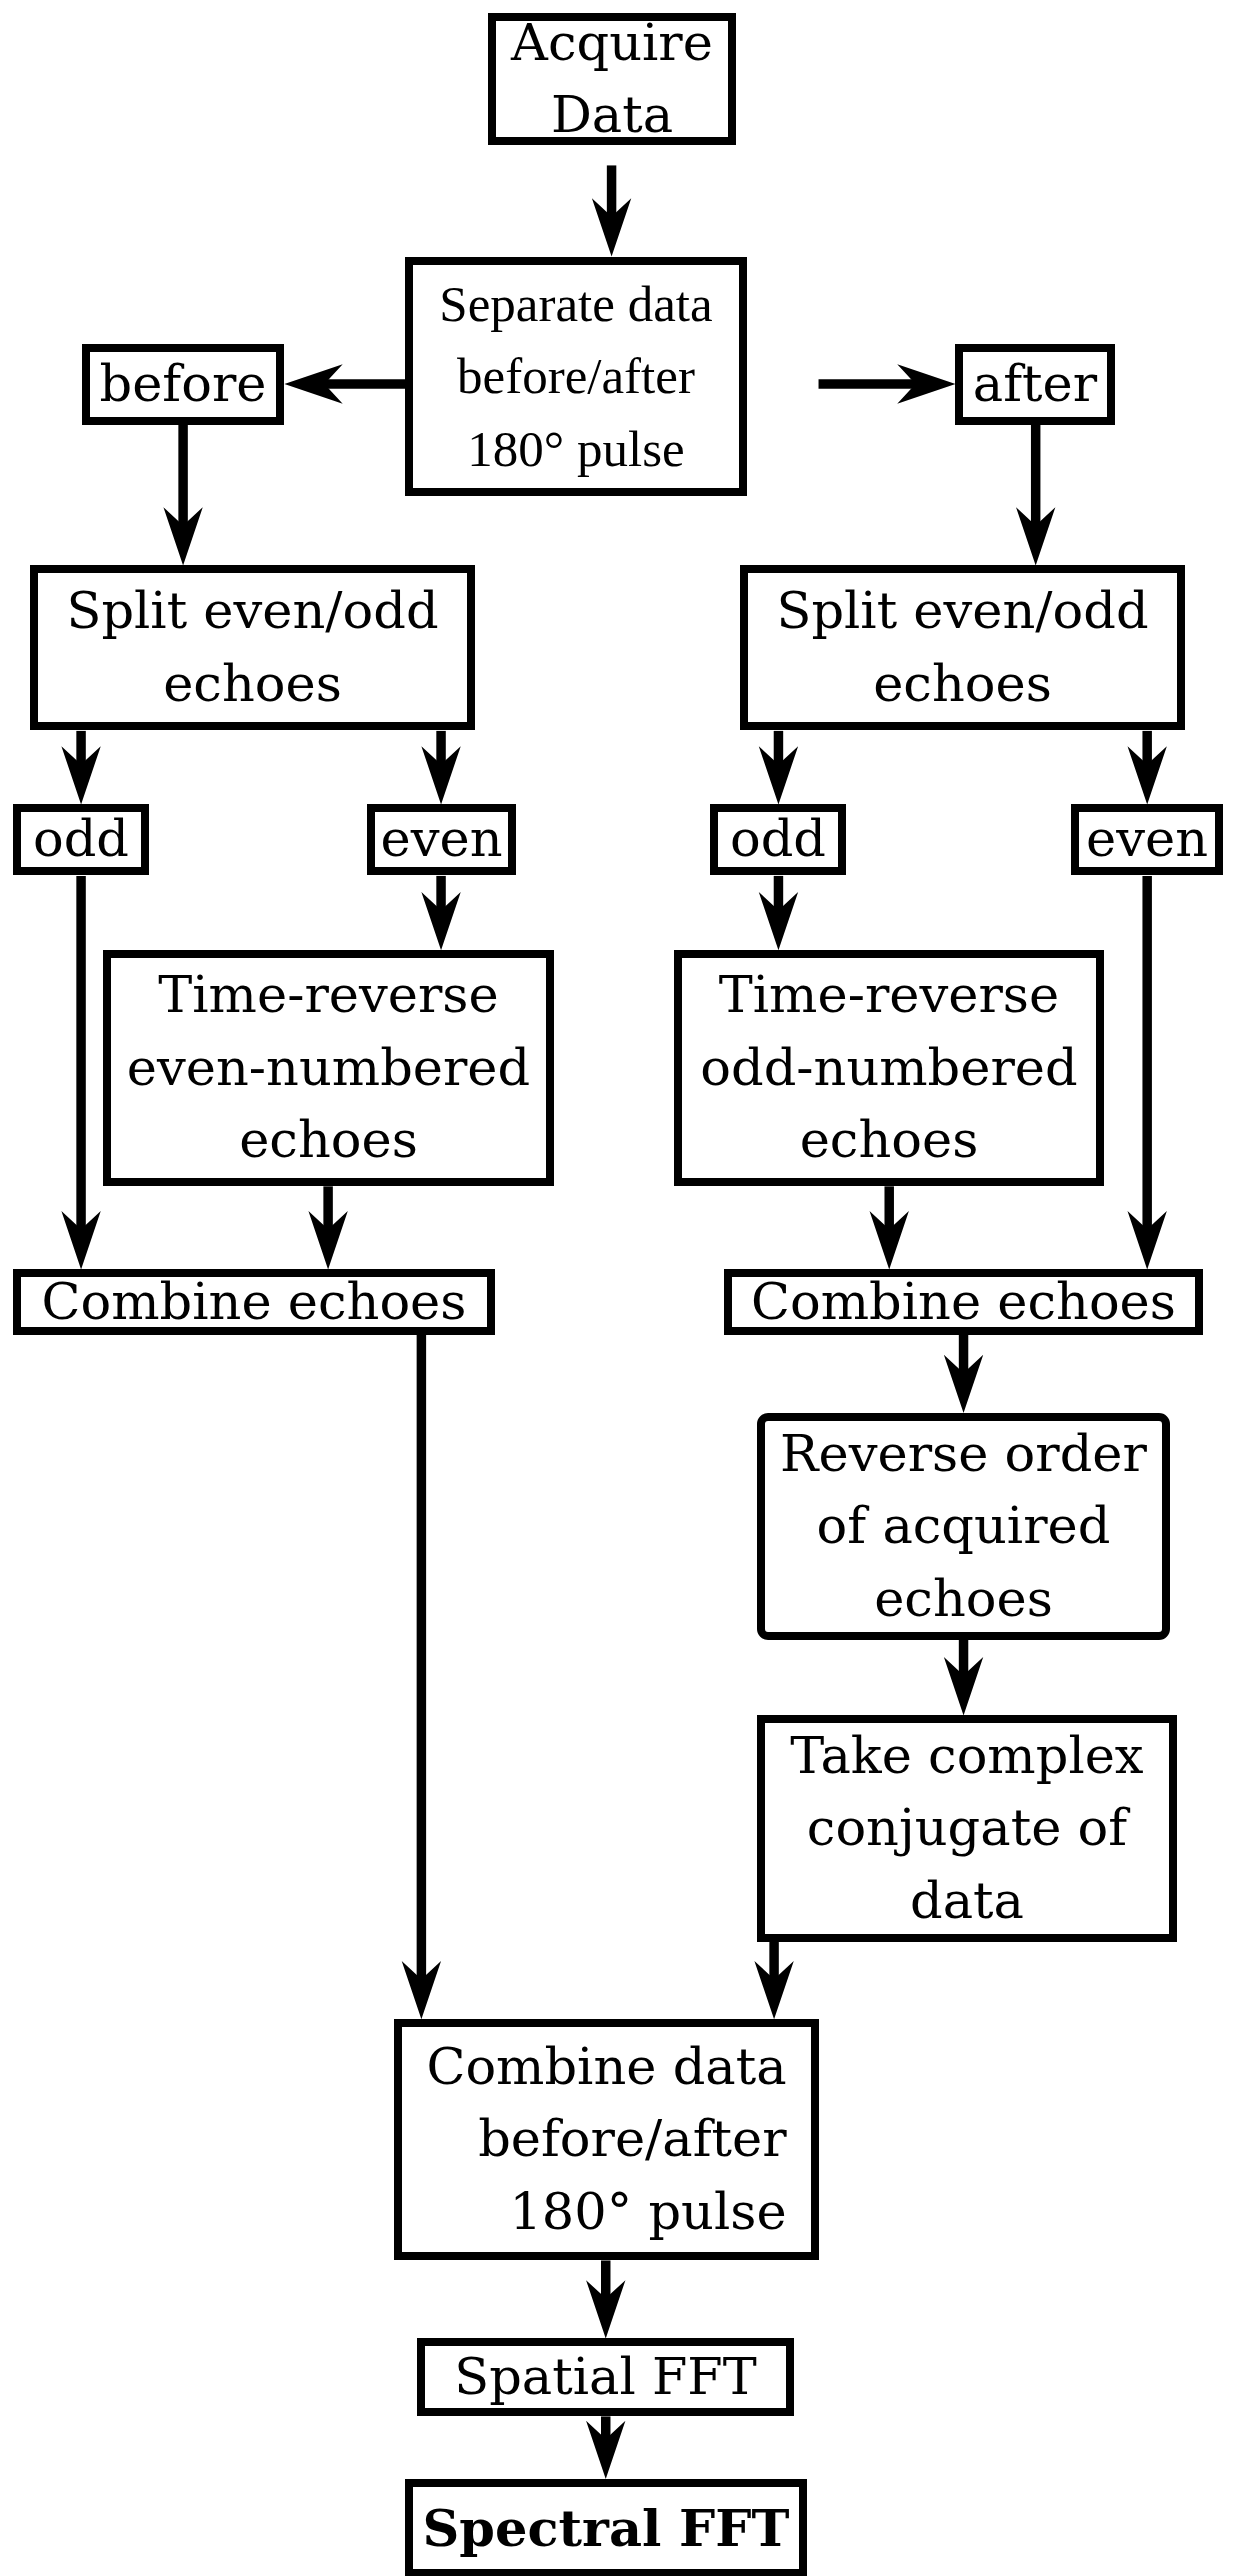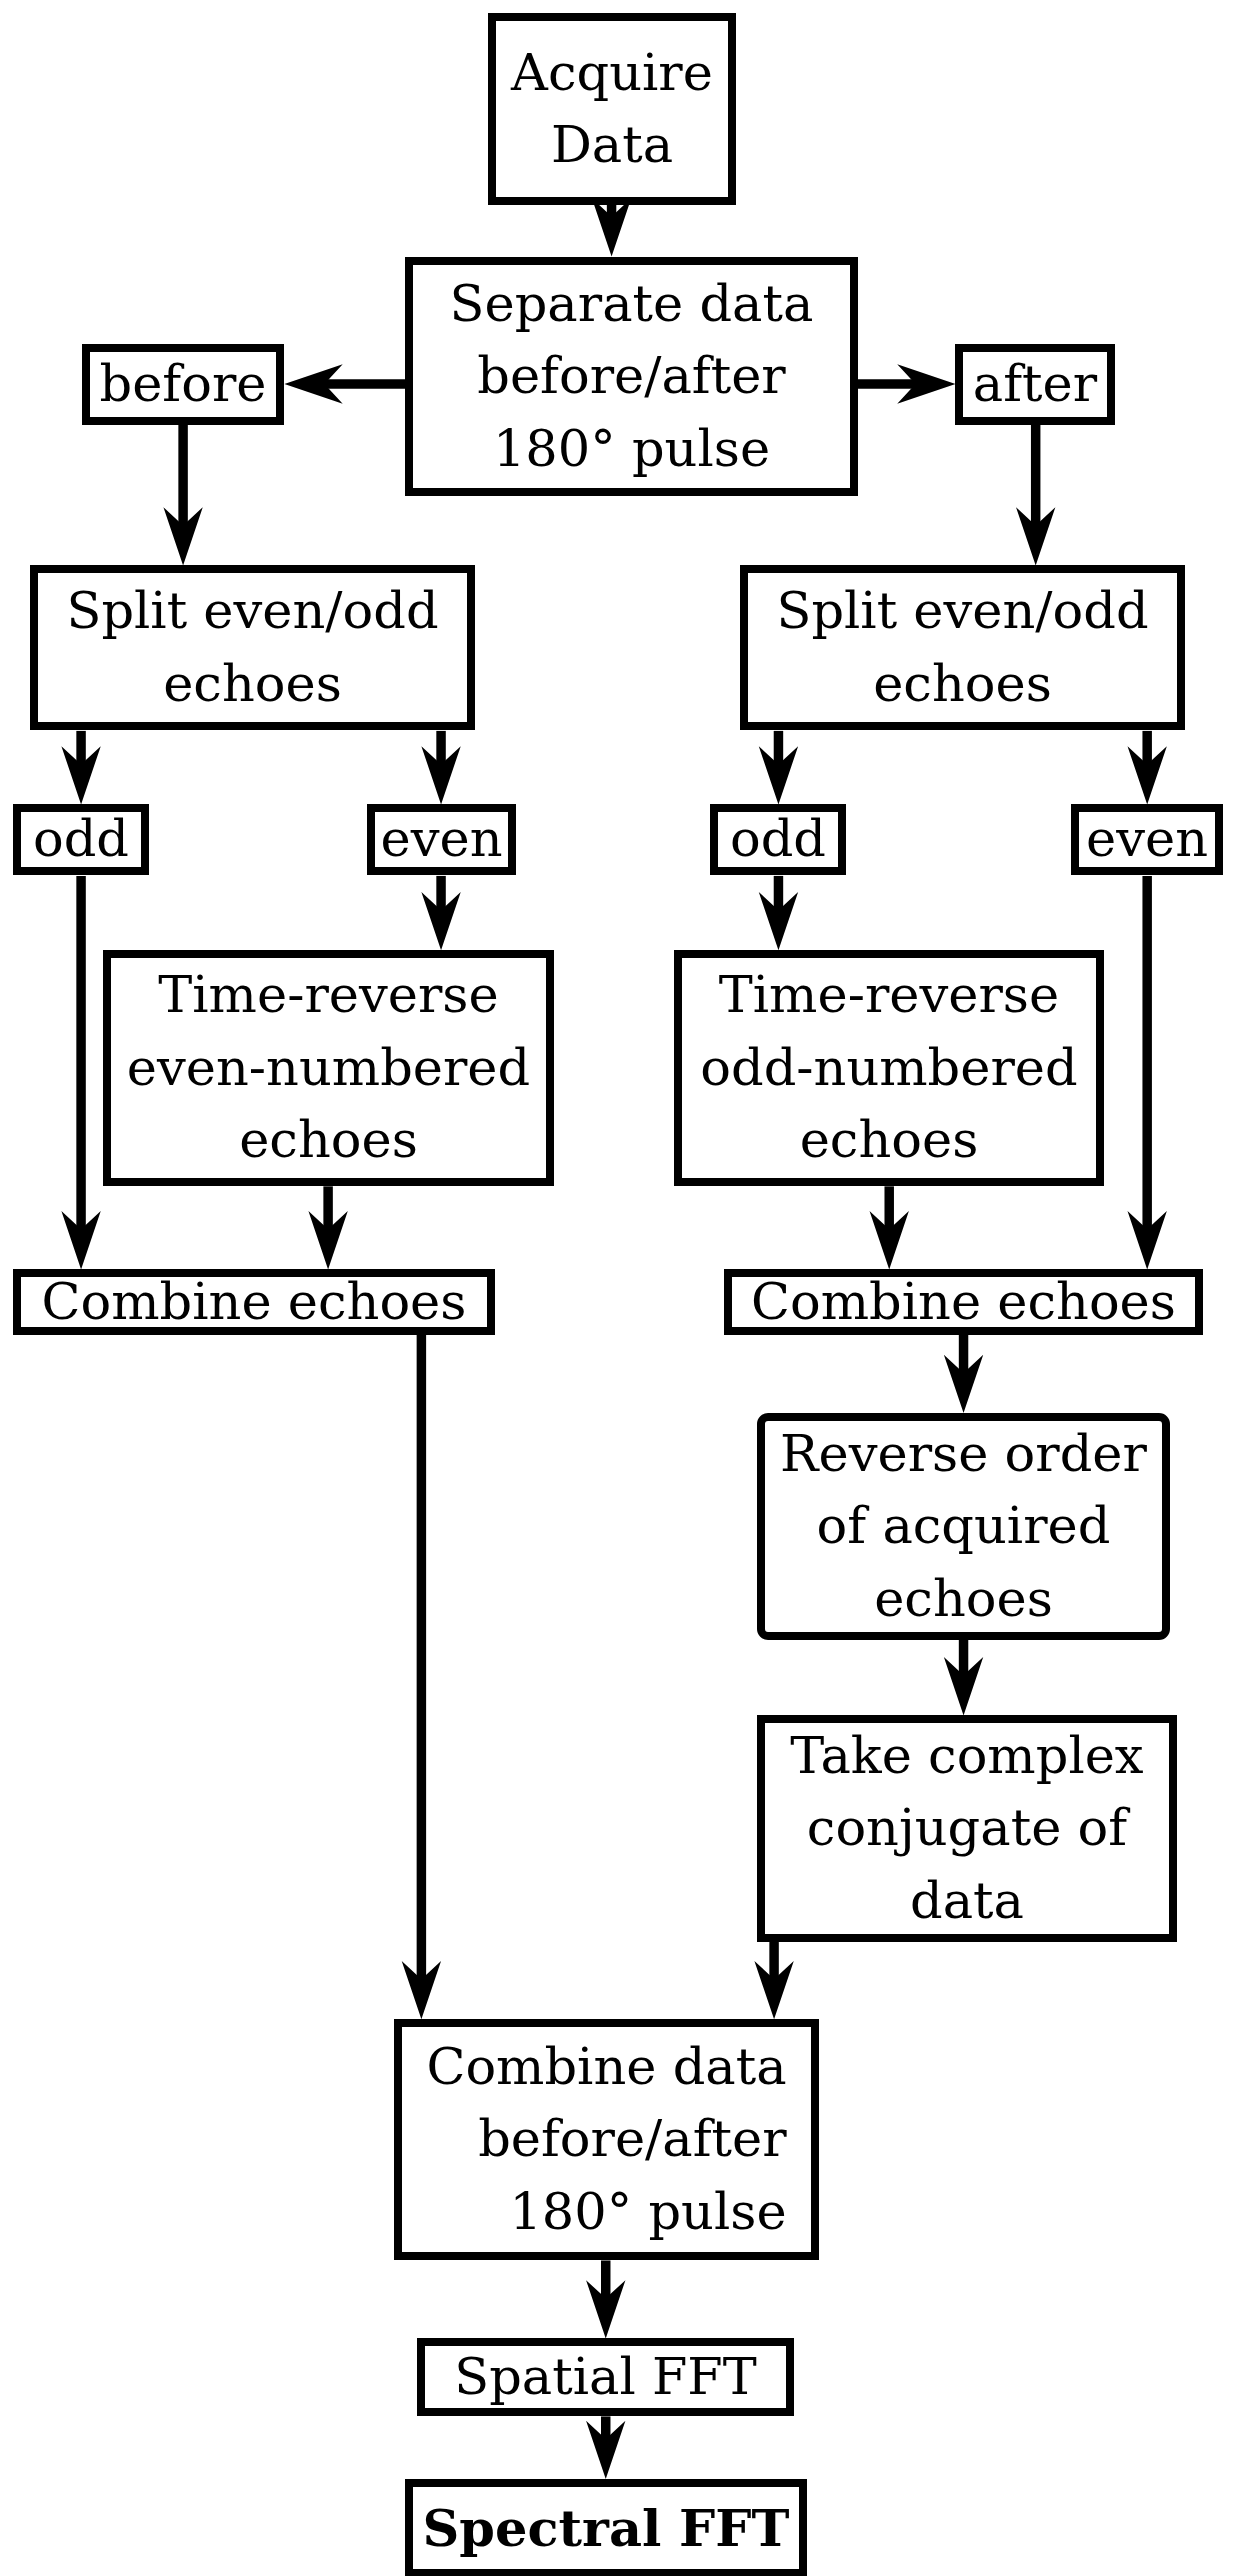--- a/index.html
+++ b/index.html
@@ -74,24 +74,24 @@
       <line x1="1062" y1="2665" x2="1062" y2="2720" stroke="#000000" stroke-width="13"></line>
       <polygon points="1062,2771 1035,2691 1062,2716 1089,2691" fill="#000000"></polygon>
       <line x1="578" y1="1832" x2="578" y2="2720" stroke="#000000" stroke-width="13"></line>
       <polygon points="578,2771 551,2691 578,2716 605,2691" fill="#000000"></polygon>
       <line x1="831" y1="3102" x2="831" y2="3158" stroke="#000000" stroke-width="13"></line>
       <polygon points="831,3209 804,3129 831,3154 858,3129" fill="#000000"></polygon>
       <line x1="831" y1="3316" x2="831" y2="3351" stroke="#000000" stroke-width="13"></line>
       <polygon points="831,3402 804,3322 831,3347 858,3322" fill="#000000"></polygon>
     </svg>
 
-  <div class="node" style="left:488px; top:13px; width:248px; height:192px;">Acquire
+  <div class="node" style="left:488px; top:13px; width:248px; height:132px;">Acquire
 Data</div>
 
-  <div class="node" style="left:405px; top:257px; width:453px; height:239px;">Separate data
+  <div class="node" style="left:405px; top:257px; width:342px; height:239px;font-family:Liberation Serif, serif;">Separate data
 before/after
 180° pulse</div>
 
   <div class="node" style="left:82px; top:344px; width:202px; height:81px;">before</div>
 
   <div class="node" style="left:955px; top:344px; width:160px; height:81px;">after</div>
 
   <div class="node" style="left:30px; top:565px; width:445px; height:165px;">Split even/odd
 echoes</div>
 

